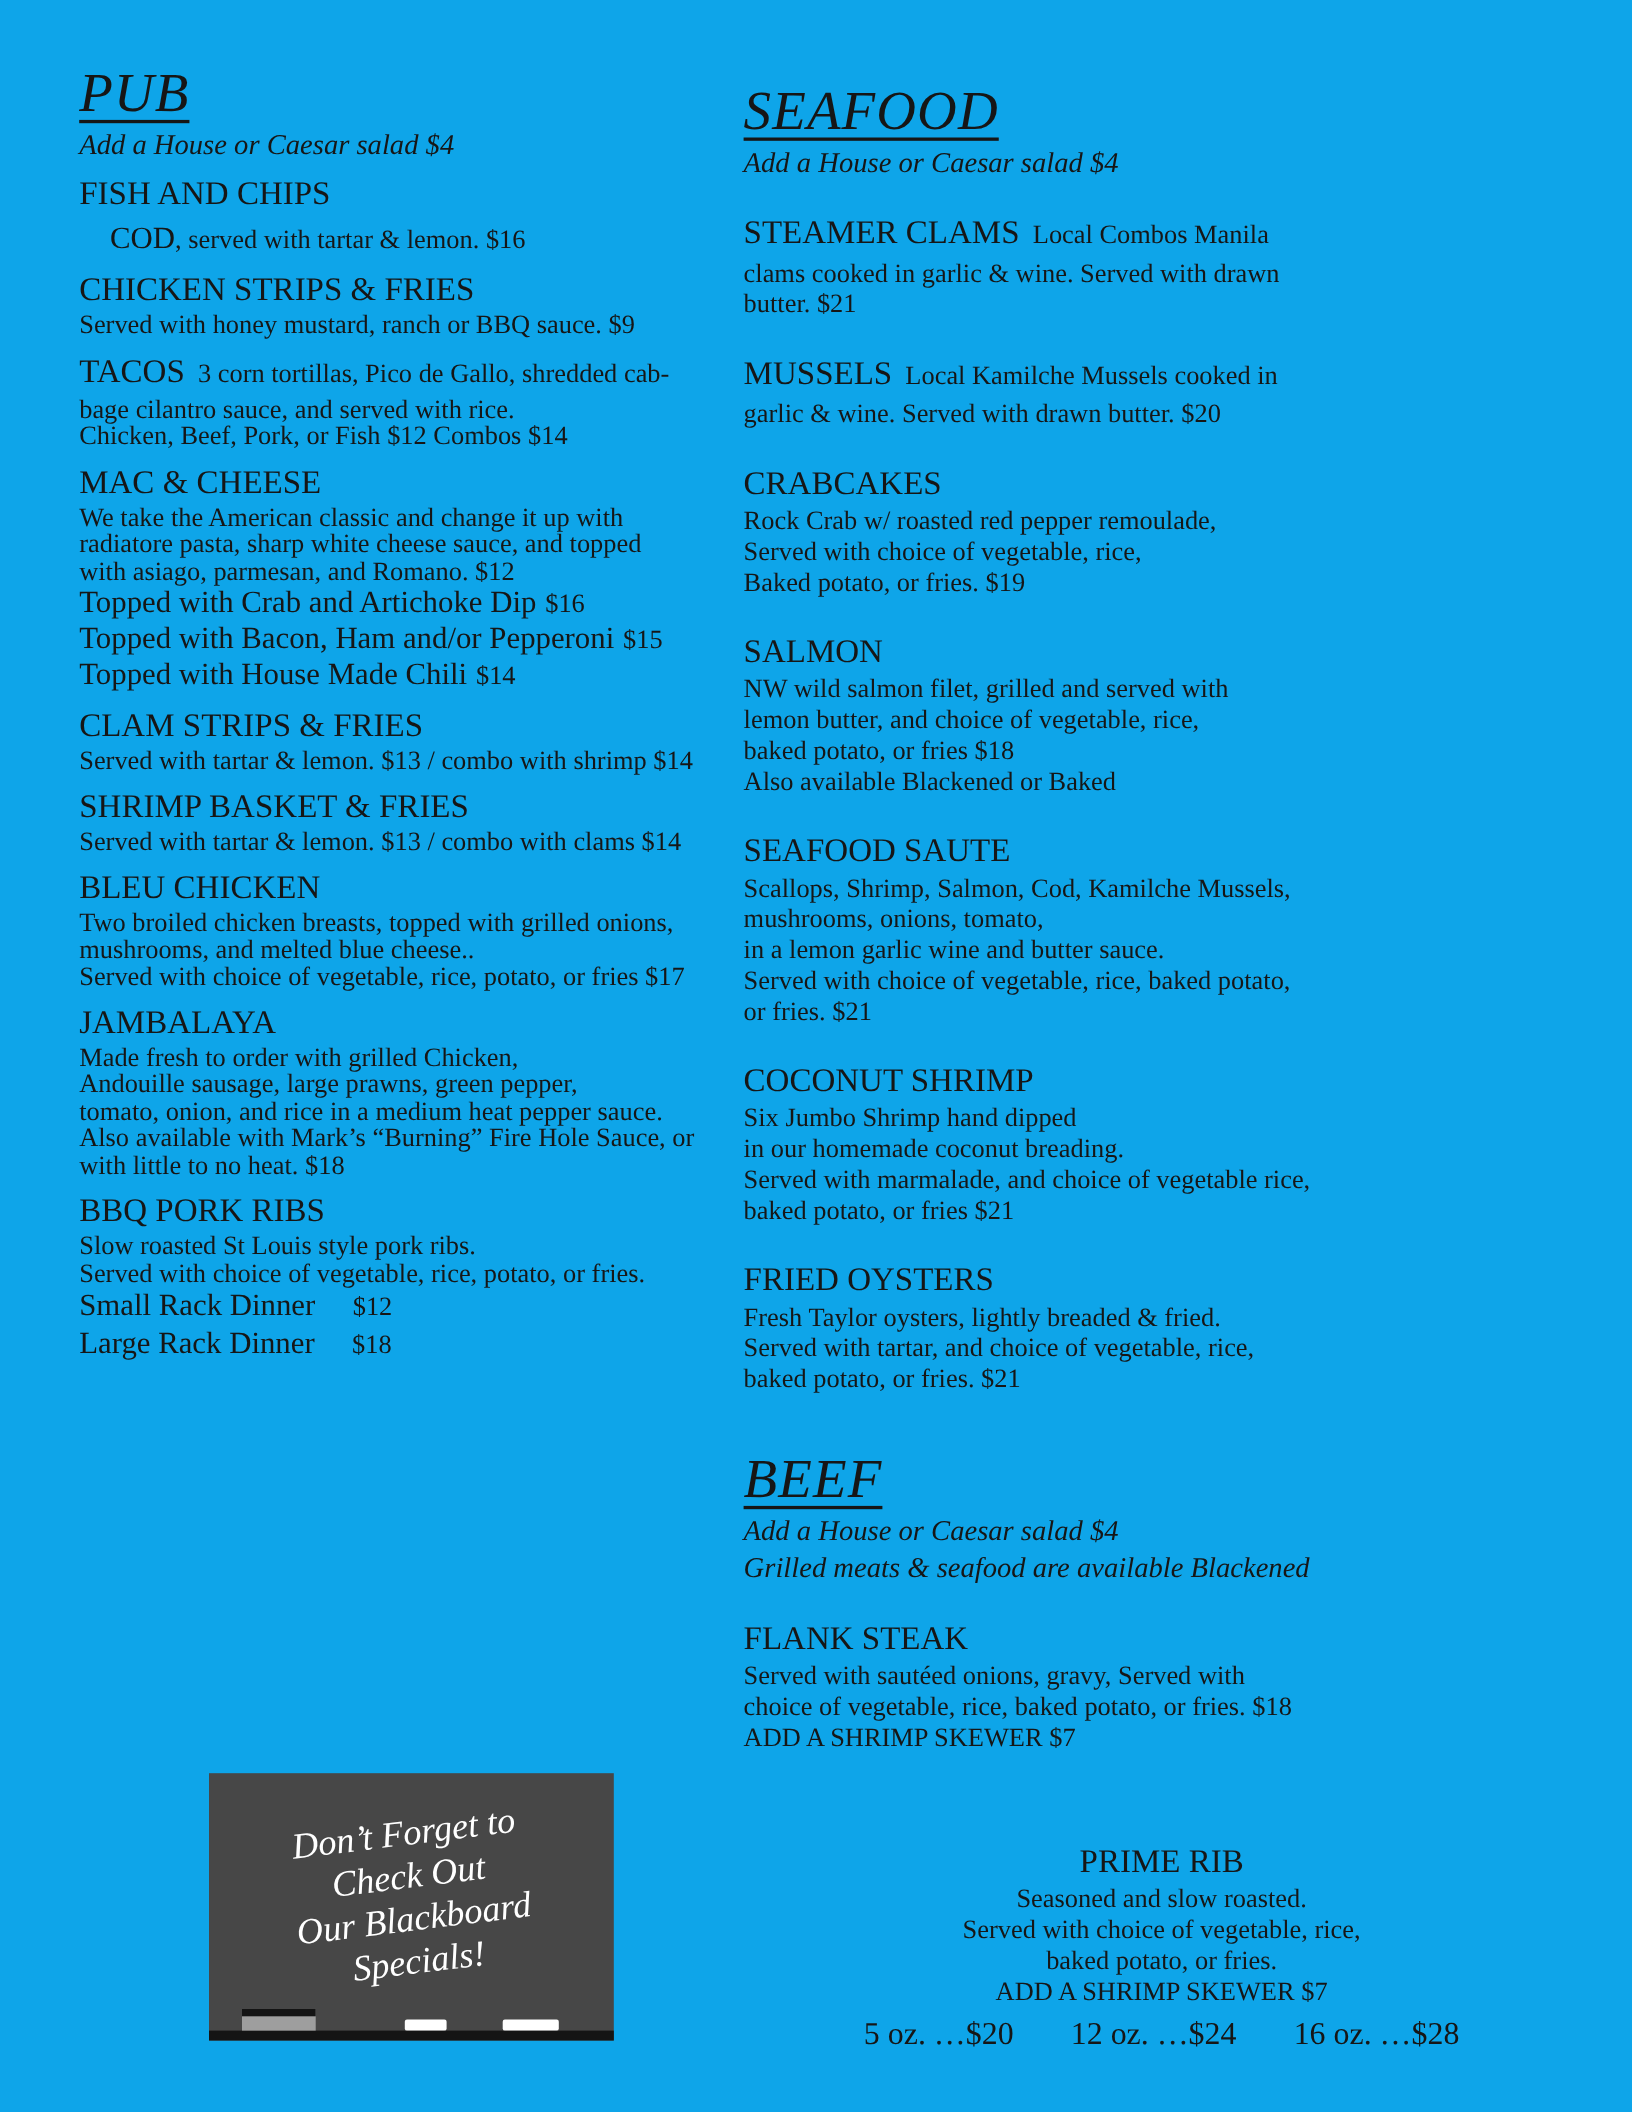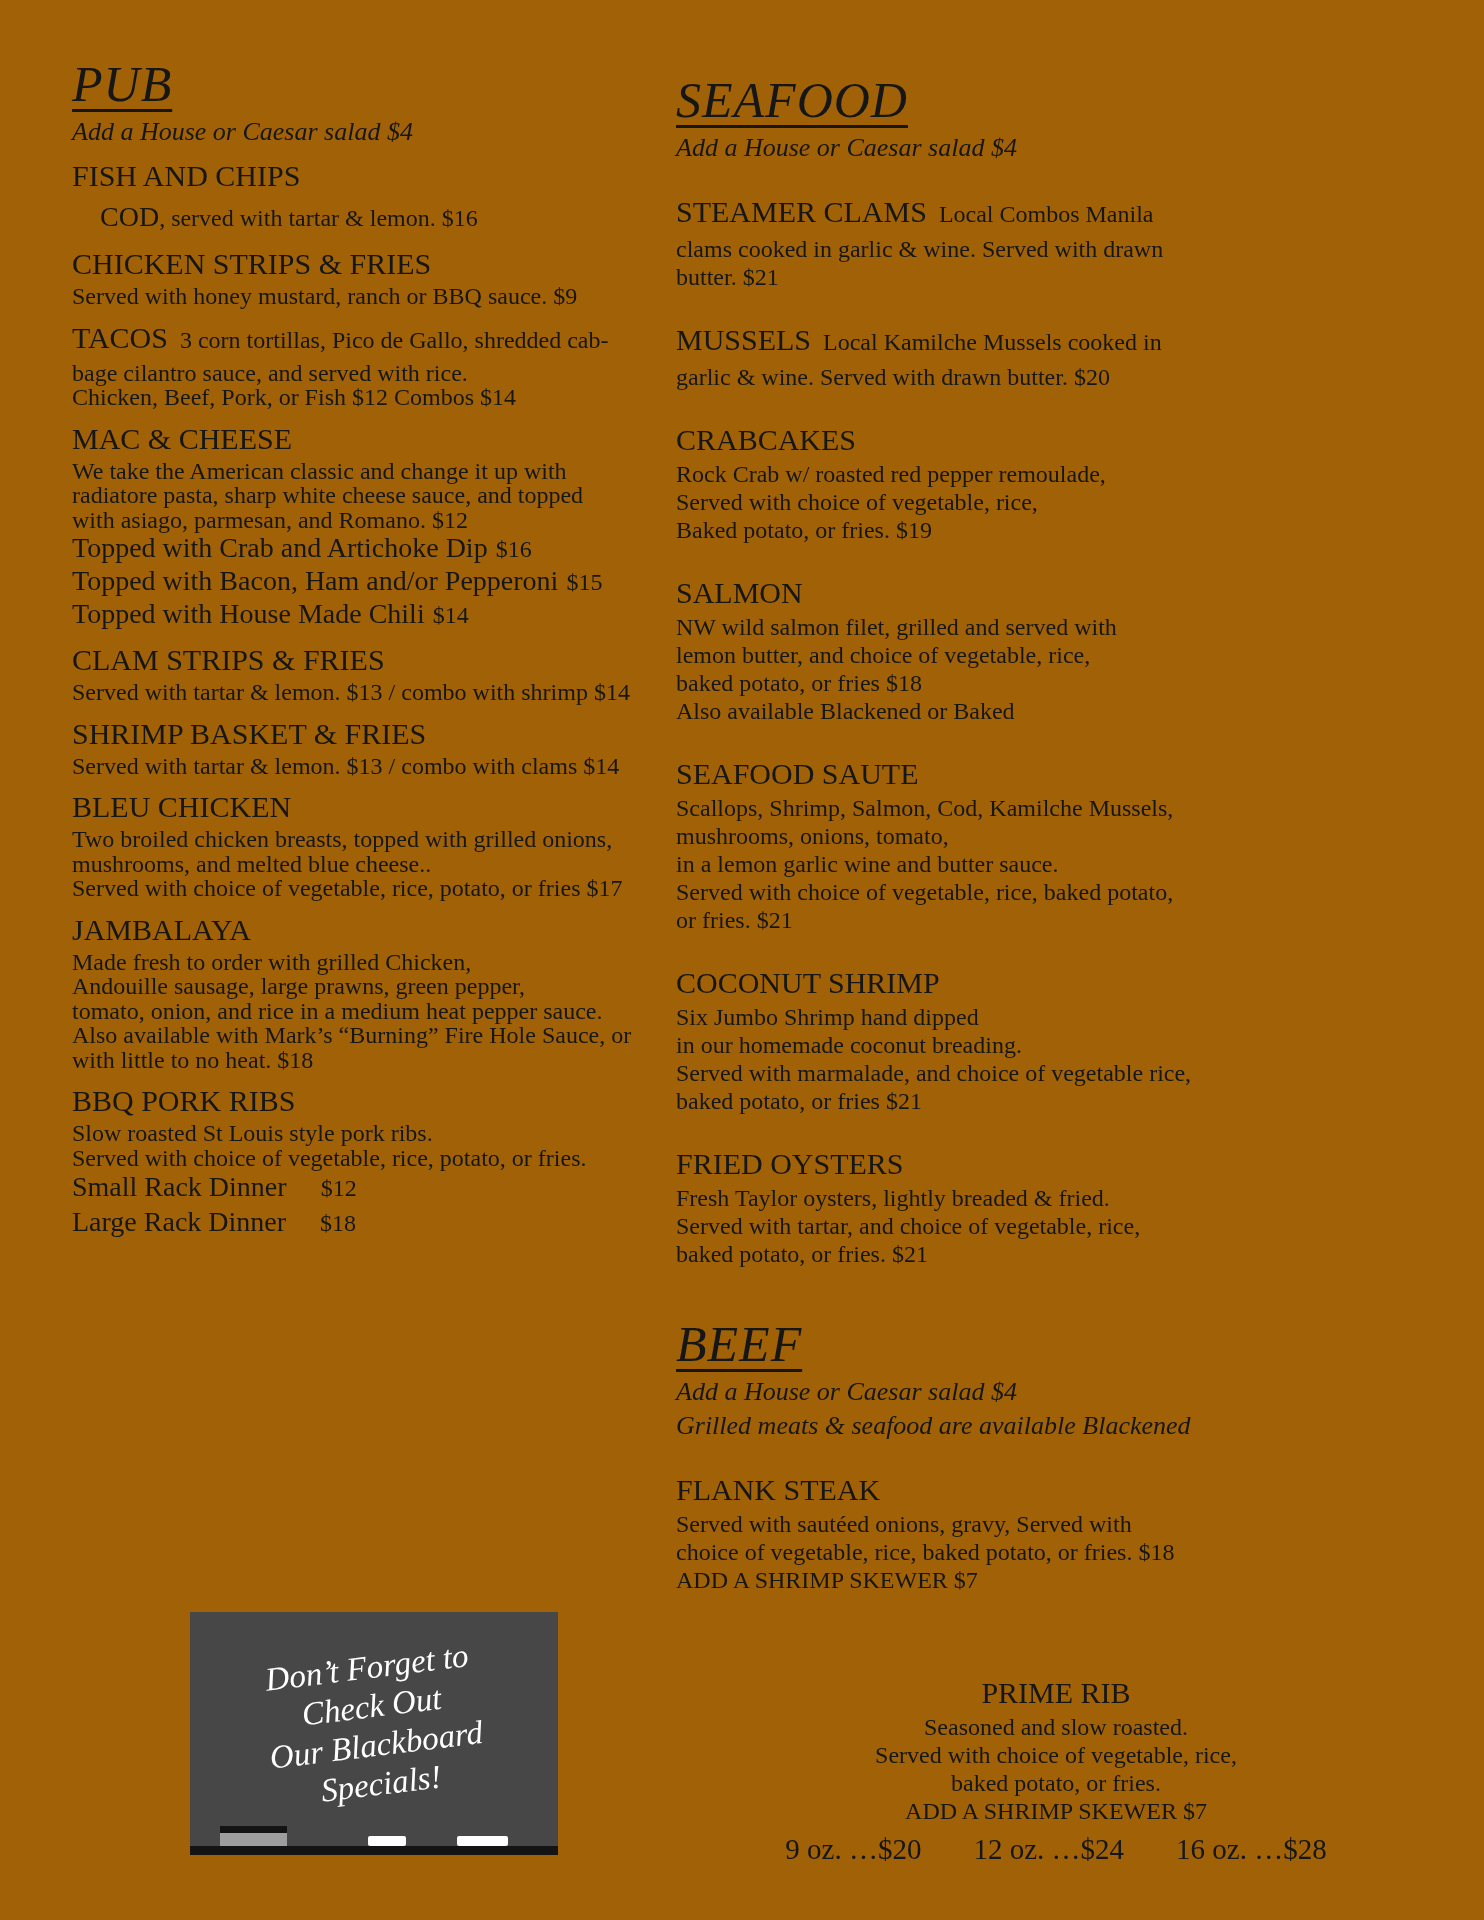--- a/index.html
+++ b/index.html
@@ -1,18 +1,18 @@
 <!DOCTYPE html>
 <html><head>
 <meta charset="utf-8">
 <style>
   html,body { margin:0; padding:0; background:#ffffff; }
   .page {
     position:relative; width:1484px; height:1920px; overflow:hidden;
-    background:#a16207; color:#161616;
+    background:#0ea5e9; color:#161616;
     font-family:"Liberation Serif","DejaVu Serif",serif;
   }
   .col { position:absolute; }
   .col-left  { left:72px;  top:56px; width:575px; }
   .col-right { left:676px; top:72px; width:760px; }
 
   .sec-title {
     margin:0; font-size:50px; font-style:italic; font-weight:500;
     line-height:57px; letter-spacing:1px;
     text-decoration:underline; text-decoration-thickness:3px; text-underline-offset:8px;
@@ -185,21 +185,21 @@
             <div class="line body">Served with sautéed onions, gravy, Served with</div>
             <div class="line body">choice of vegetable, rice, baked potato, or fries. $18</div>
             <div class="line body">ADD A SHRIMP SKEWER $7</div>
           </div>
           <div class="item gap-xl">
             <div class="item-head"><span class="item-name">PRIME RIB</span></div>
             <div class="line body">Seasoned and slow roasted.</div>
             <div class="line body">Served with choice of vegetable, rice,</div>
             <div class="line body">baked potato, or fries.</div>
             <div class="line body">ADD A SHRIMP SKEWER $7</div>
-            <div class="line sizes"><span class="size-seg">9 oz. …$20</span><span class="size-seg">12 oz. …$24</span><span class="size-seg">16 oz. …$28</span></div>
+            <div class="line sizes"><span class="size-seg">5 oz. …$20</span><span class="size-seg">12 oz. …$24</span><span class="size-seg">16 oz. …$28</span></div>
           </div>
         </div>
     </div>
   </div>
 
   <div class="blackboard">
     <div class="bb-text">
       <div>Don’t Forget to</div>
       <div>Check Out</div>
       <div>Our Blackboard</div>

